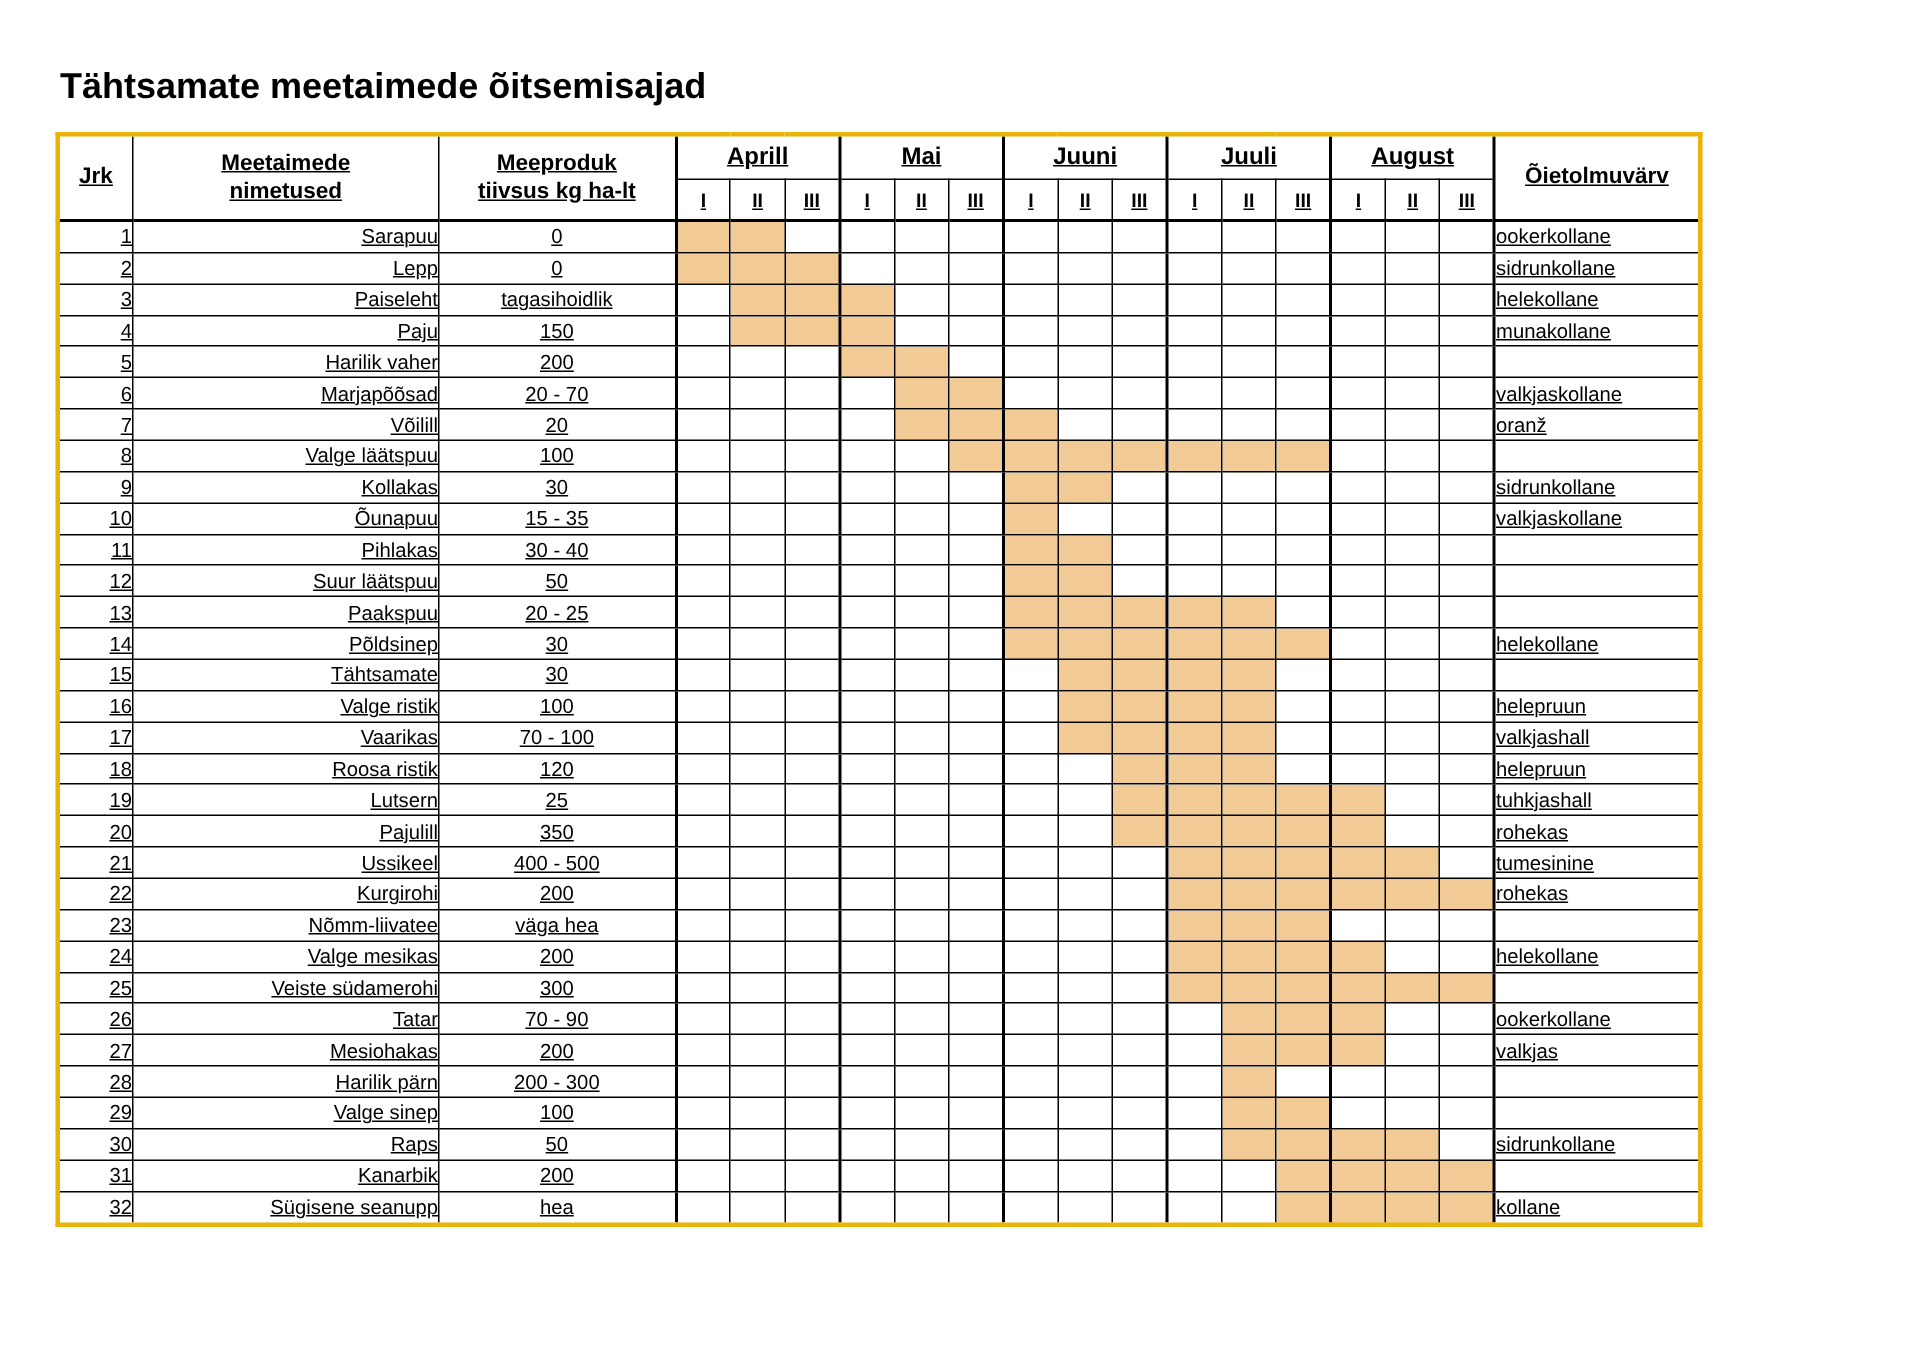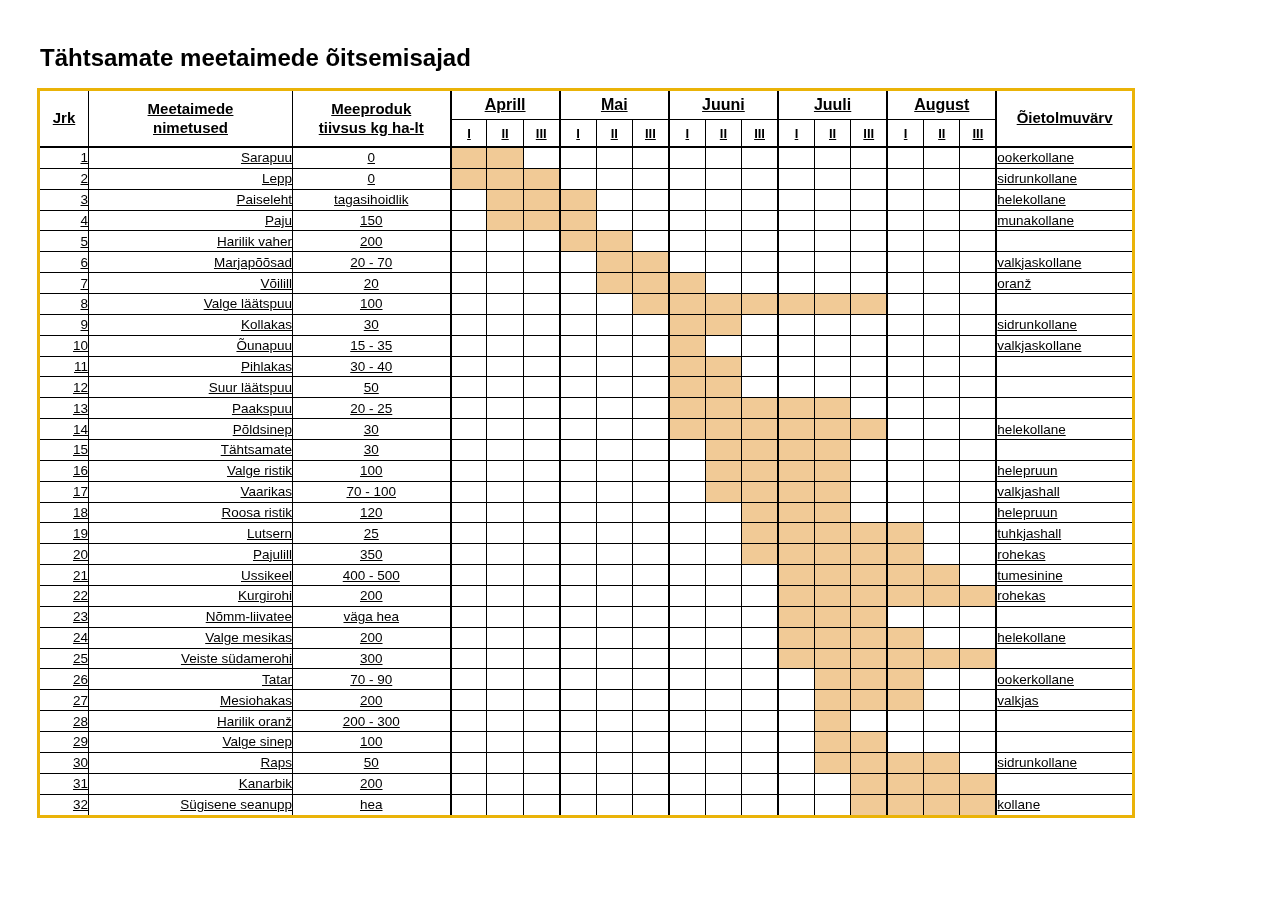--- a/index.html
+++ b/index.html
@@ -667,21 +667,21 @@
         <td class="cell"></td>
         <td class="cell on"></td>
         <td class="cell thickR on"></td>
         <td class="cell on"></td>
         <td class="cell"></td>
         <td class="cell thickR"></td>
         <td class="pollen">valkjas</td>
   </tr>
       <tr>
     <td class="jrk">28</td>
-    <td class="name">Harilik oranž</td>
+    <td class="name">Harilik pärn</td>
     <td class="prod thickR">200 - 300</td>
     <td class="cell"></td>
         <td class="cell"></td>
         <td class="cell thickR"></td>
         <td class="cell"></td>
         <td class="cell"></td>
         <td class="cell thickR"></td>
         <td class="cell"></td>
         <td class="cell"></td>
         <td class="cell thickR"></td>

